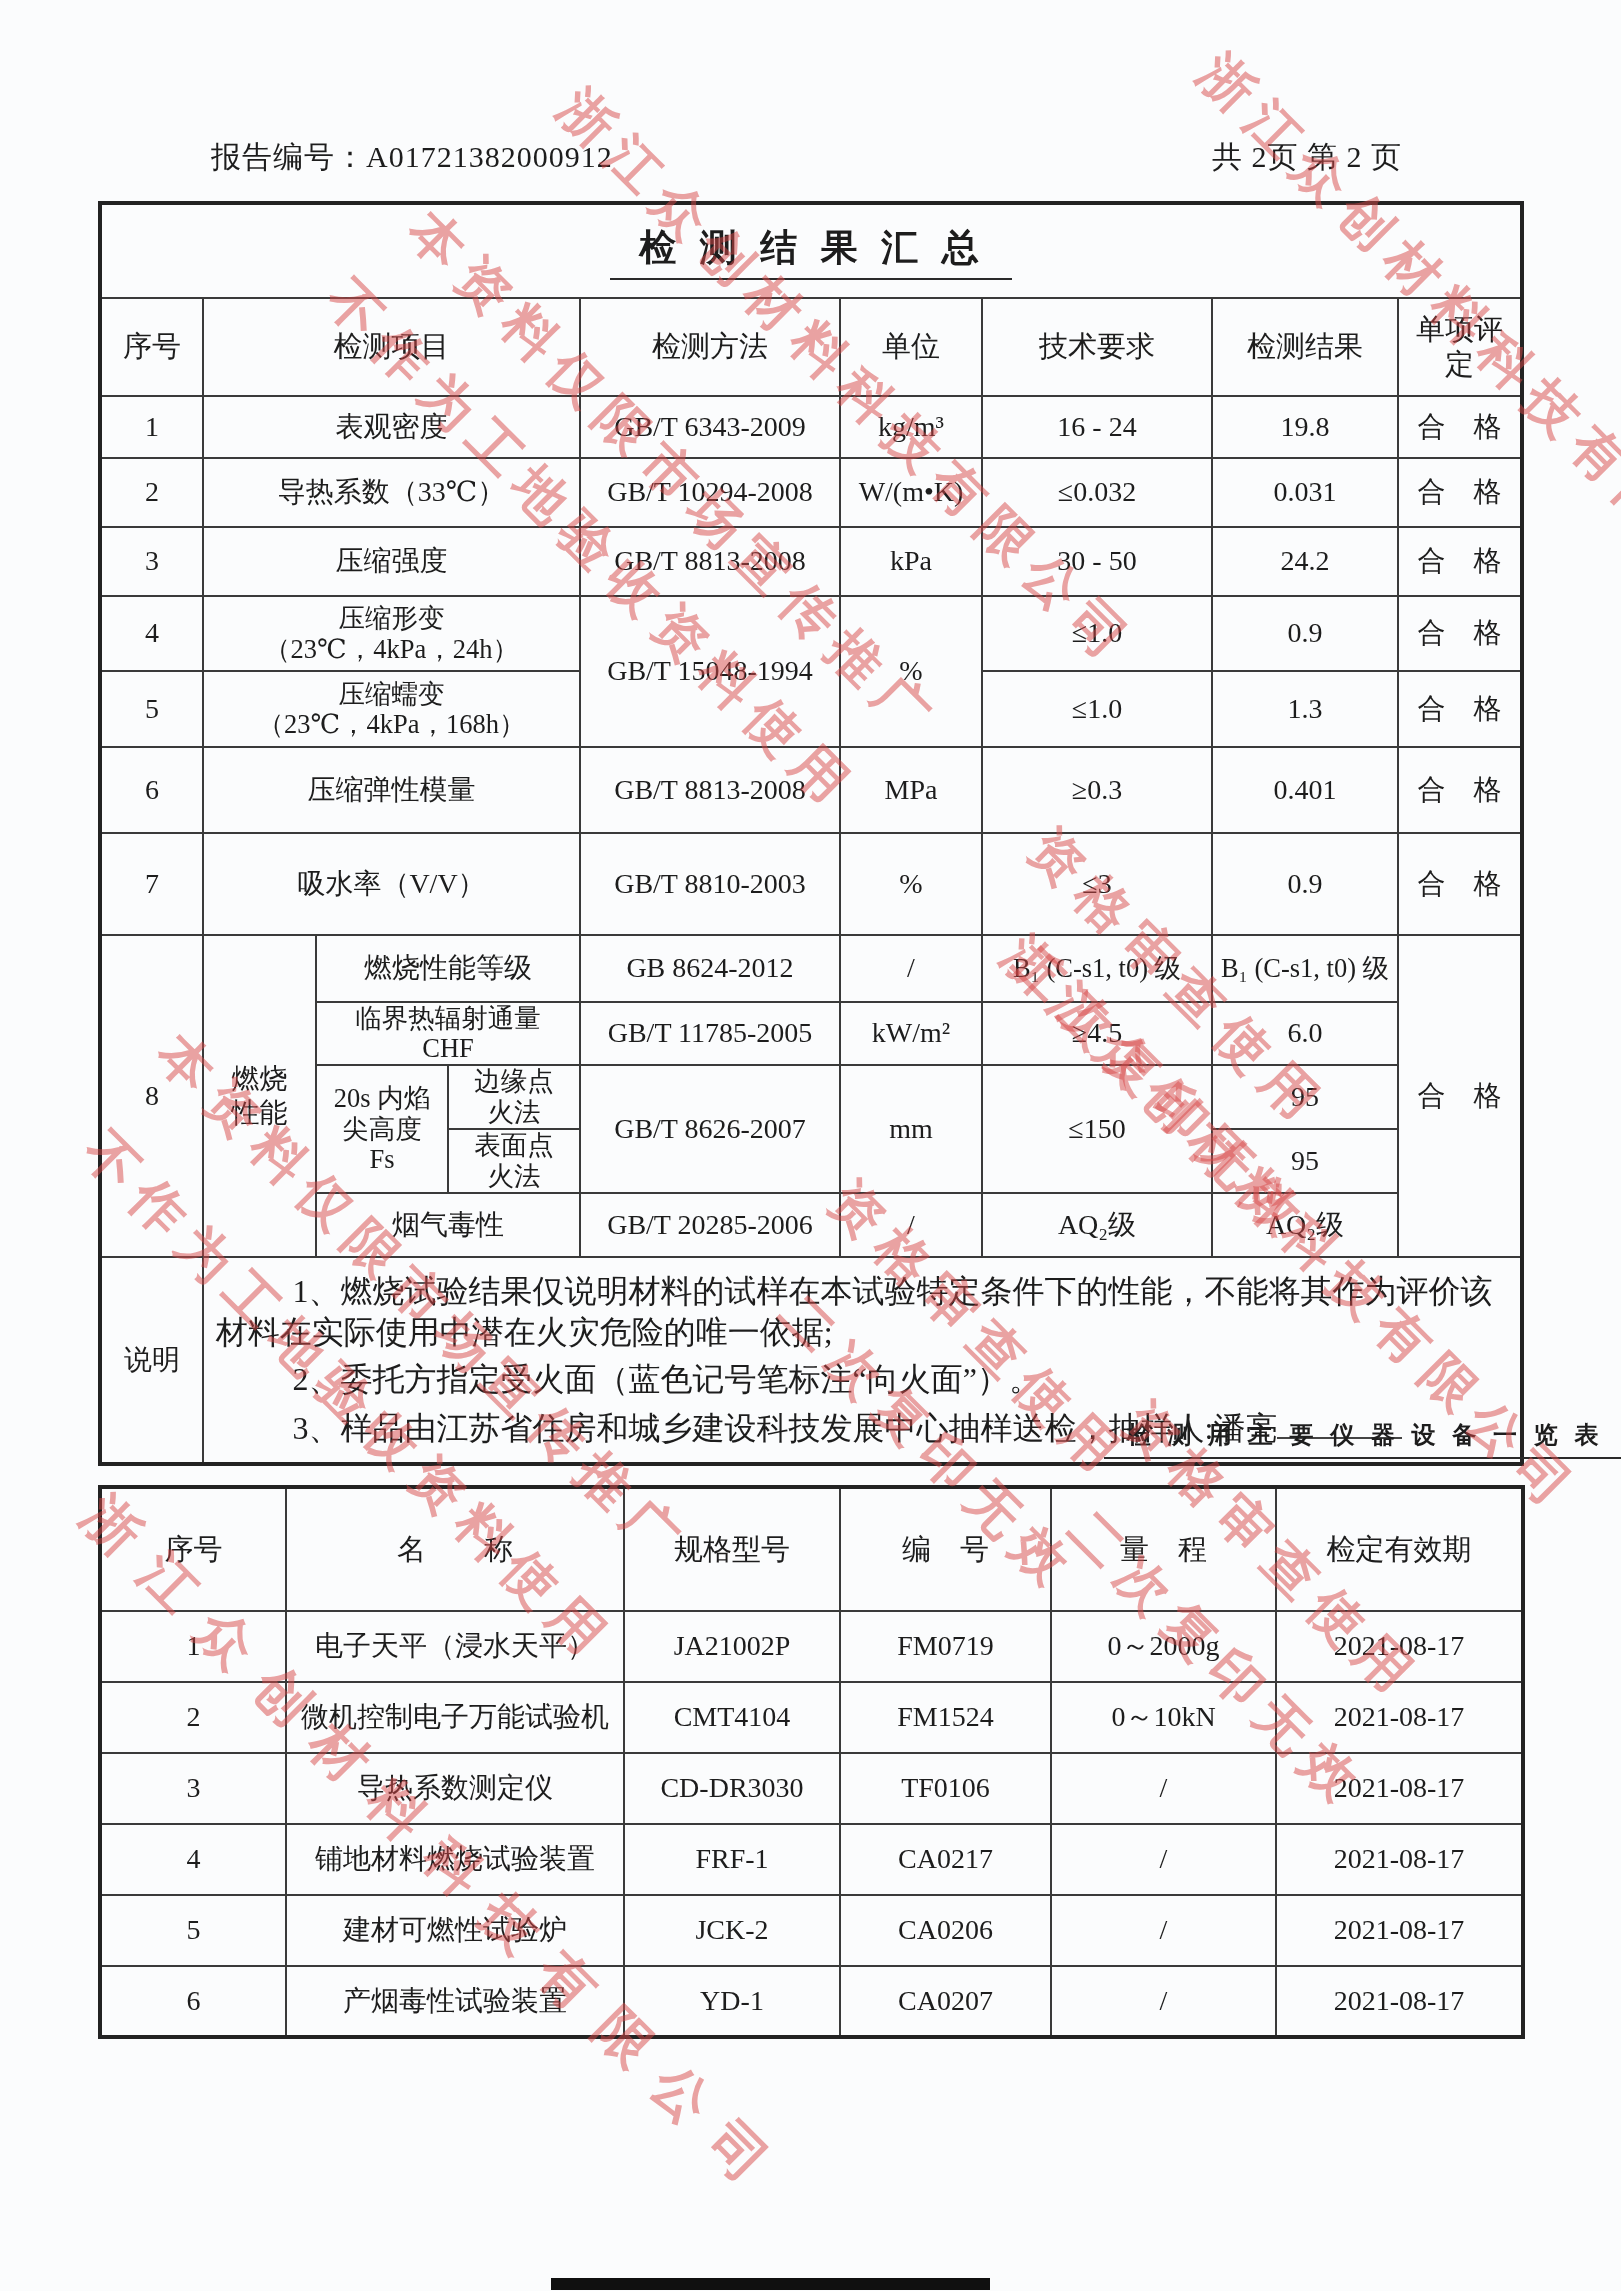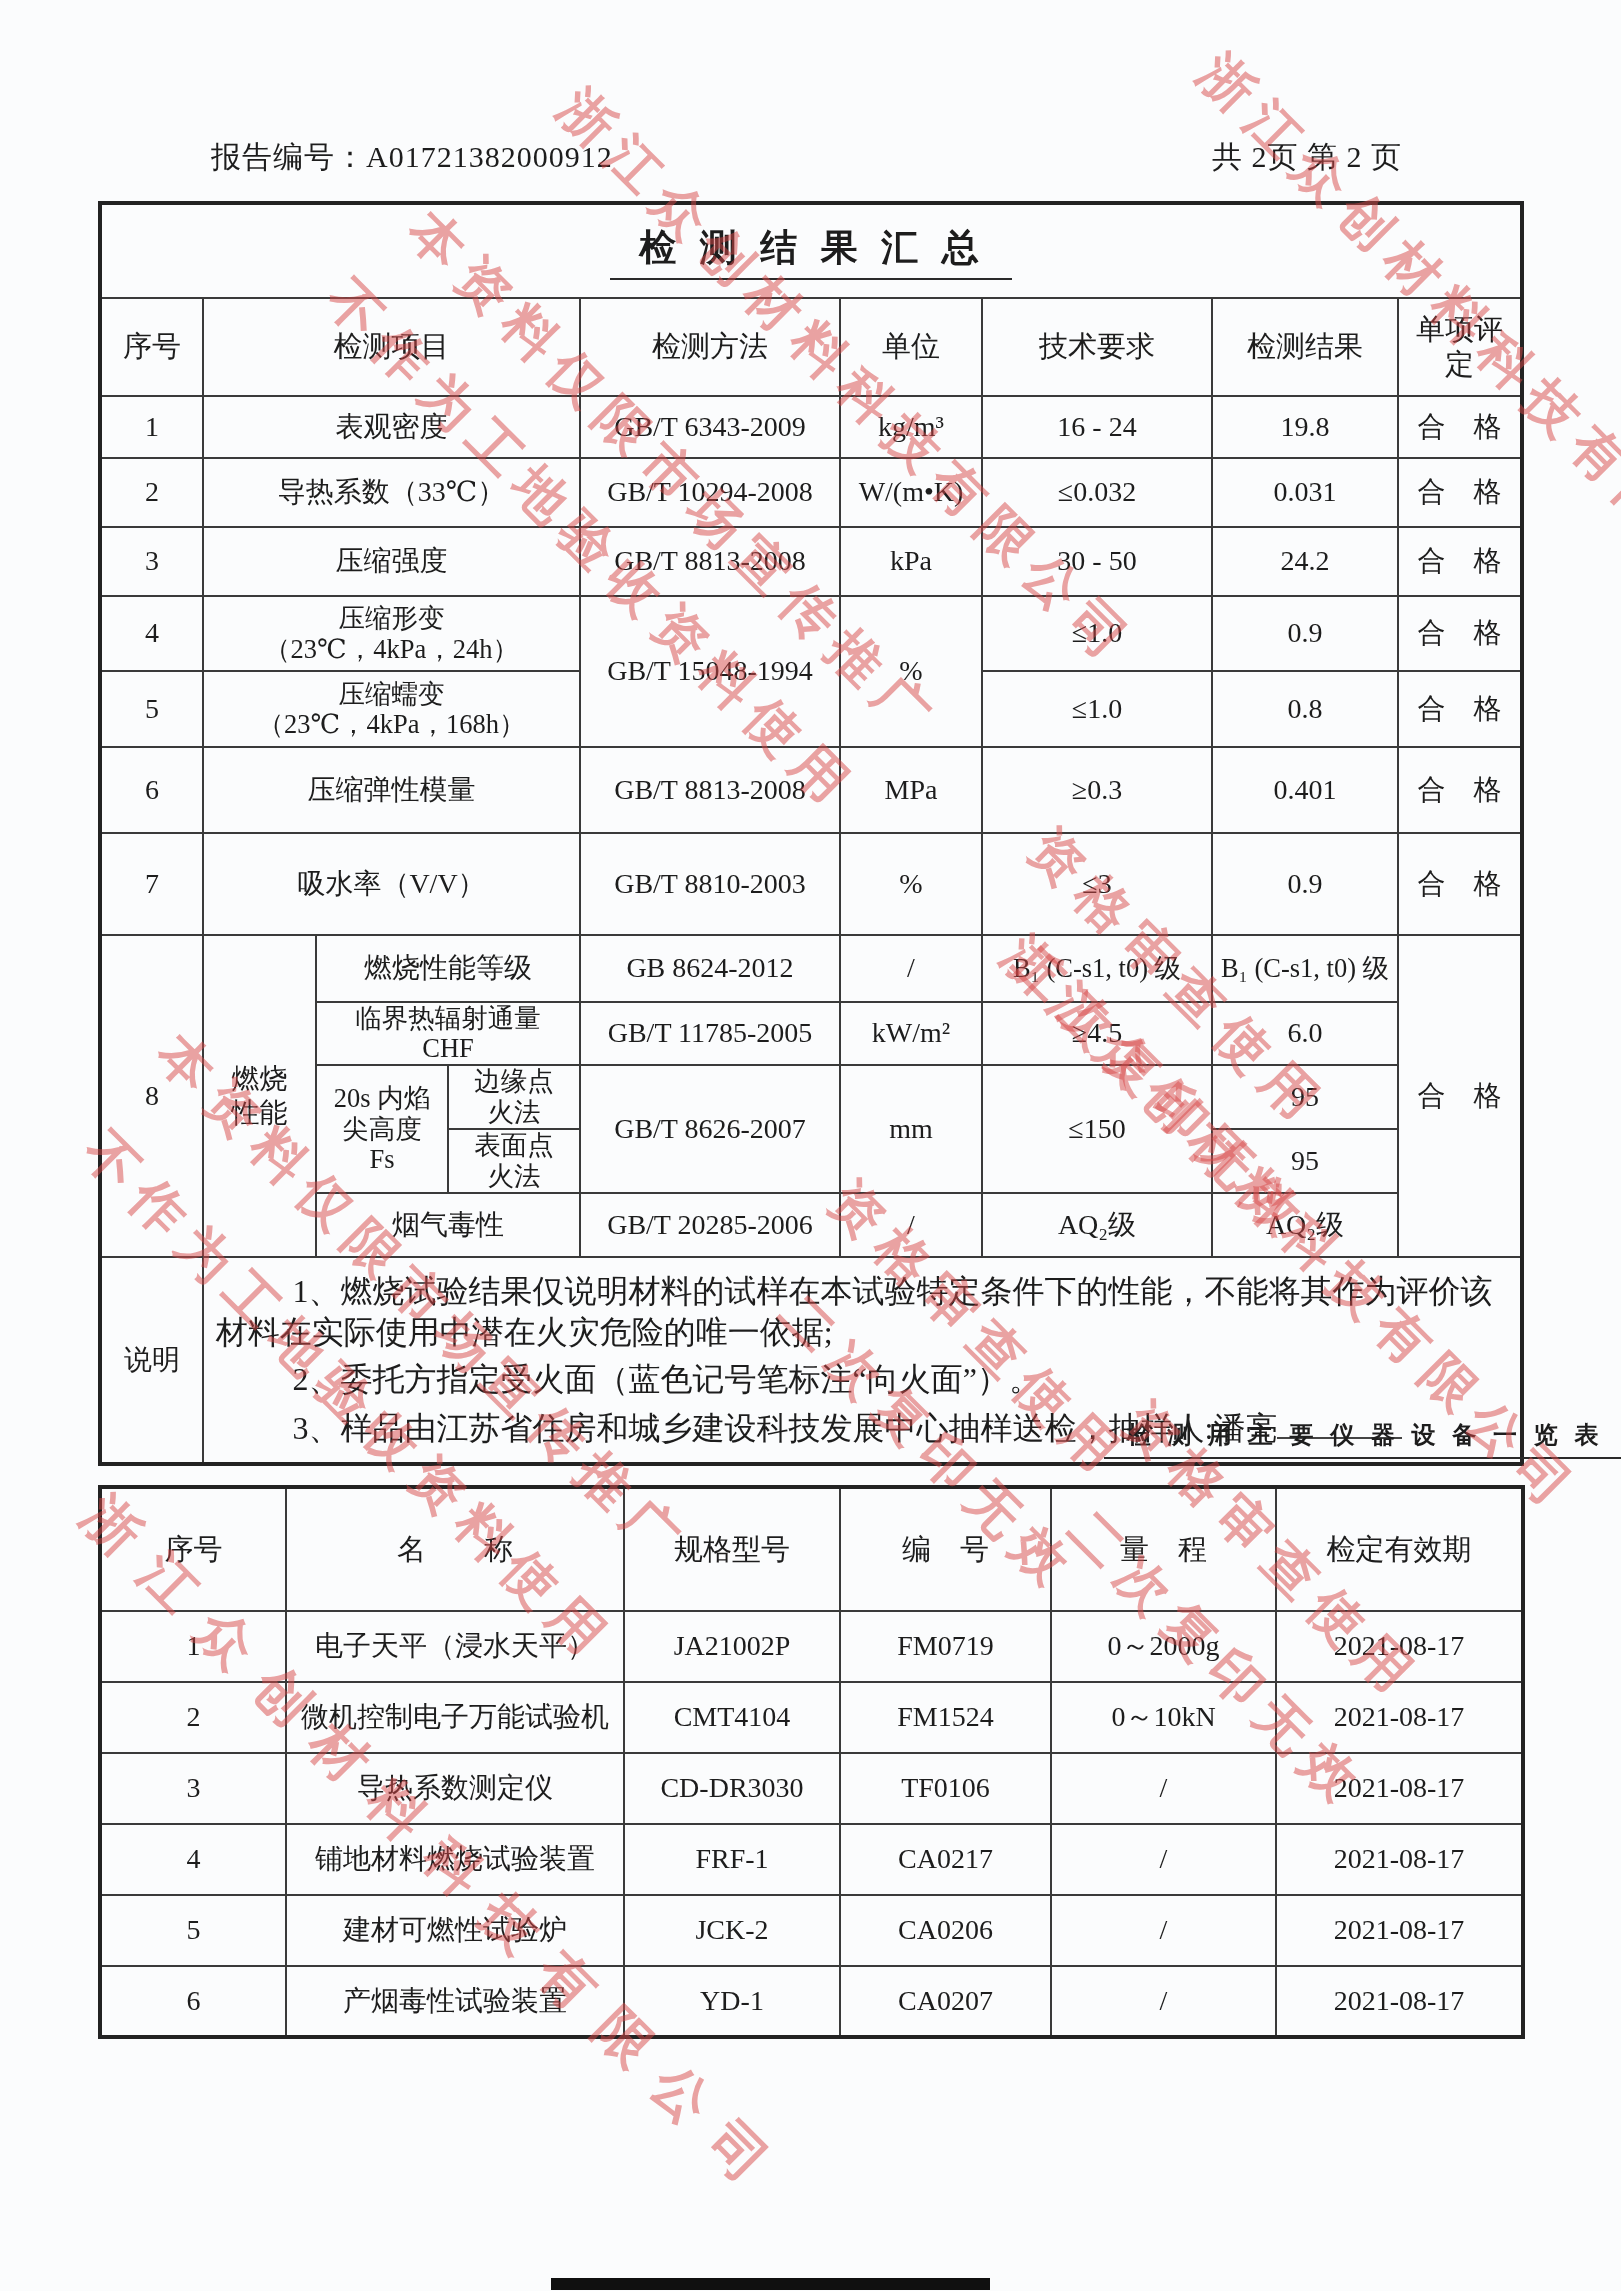--- a/index.html
+++ b/index.html
@@ -112,21 +112,21 @@
       <td>合　格</td>
     </tr>
 
     <tr style="height:76px">
       <td>5</td>
       <td colspan="3" class="small2">
         <div>压缩蠕变</div>
         <div>（23℃，4kPa，168h）</div>
       </td>
       <td>≤1.0</td>
-      <td>0.8</td>
+      <td>1.3</td>
       <td>合　格</td>
     </tr>
 
     <tr style="height:86px">
       <td>6</td>
       <td colspan="3">压缩弹性模量</td>
       <td>GB/T 8813-2008</td>
       <td>MPa</td>
       <td>≥0.3</td>
       <td>0.401</td>

